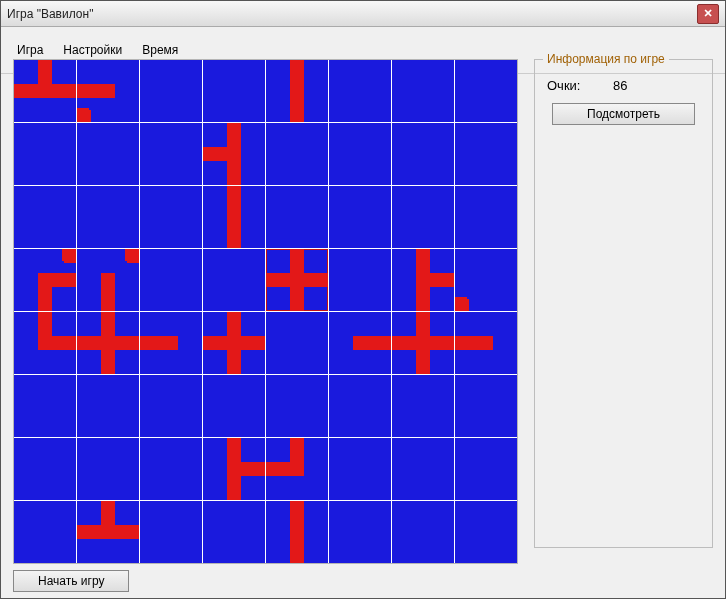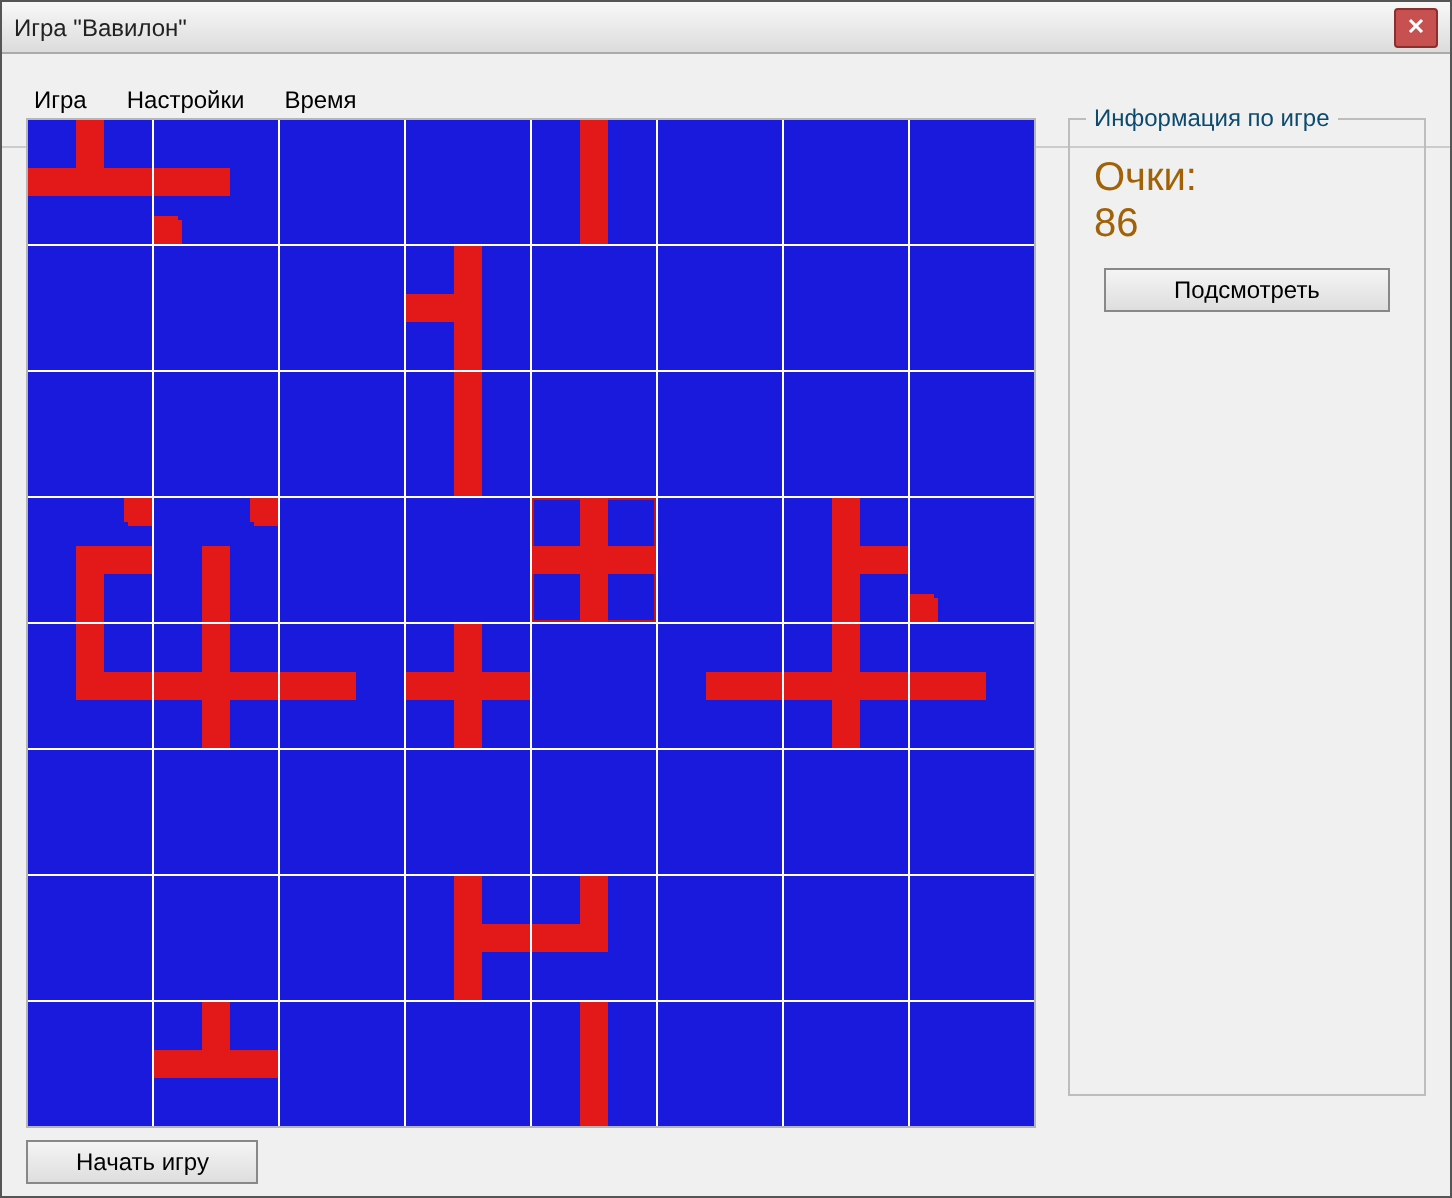--- a/index.html
+++ b/index.html
@@ -125,28 +125,27 @@
     height: 489px;
     box-sizing: border-box;
   }
   .group .legend {
     position: absolute;
     top: -8px;
     left: 8px;
     background: #f0f0f0;
     padding: 0 4px;
     font-size: 12px;
-    color: #0c4a6e;
+    color: #a16207;
   }
   .info-row {
     display: flex;
-    font-size: 20px;
-    color: #a16207;
+    font-size: 13px;
+    color: #000000;
     margin: 4px 0;
-    flex-direction: column;
   }
   .info-label { width: 66px; }
   .info-value { }
   .peek-row {
     margin-top: 10px;
     display: flex;
     justify-content: center;
   }
 </style>
 </head>

